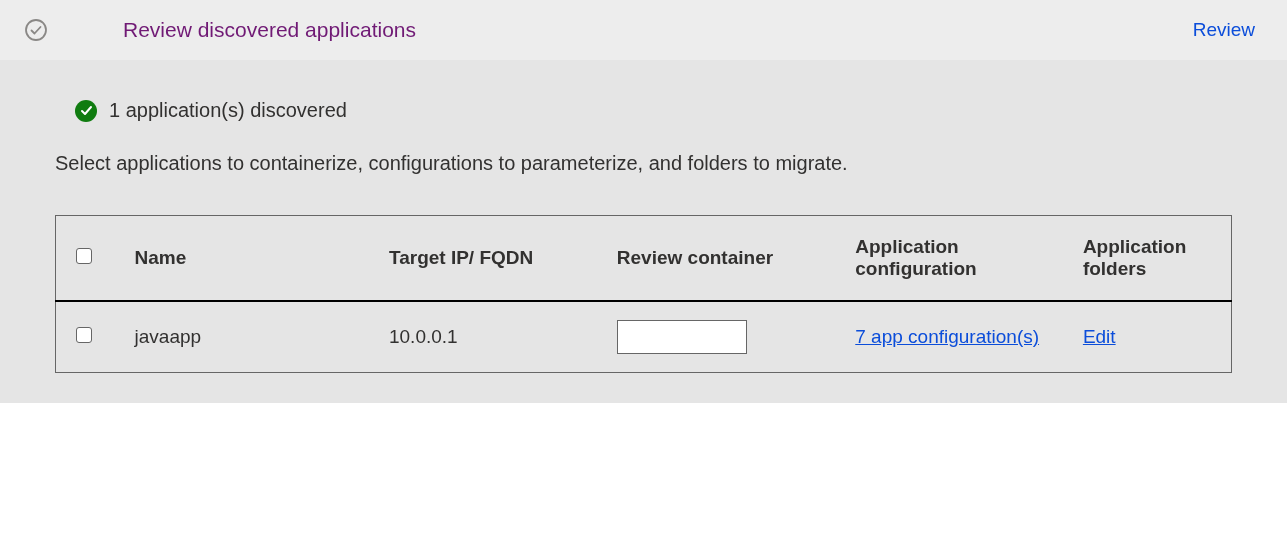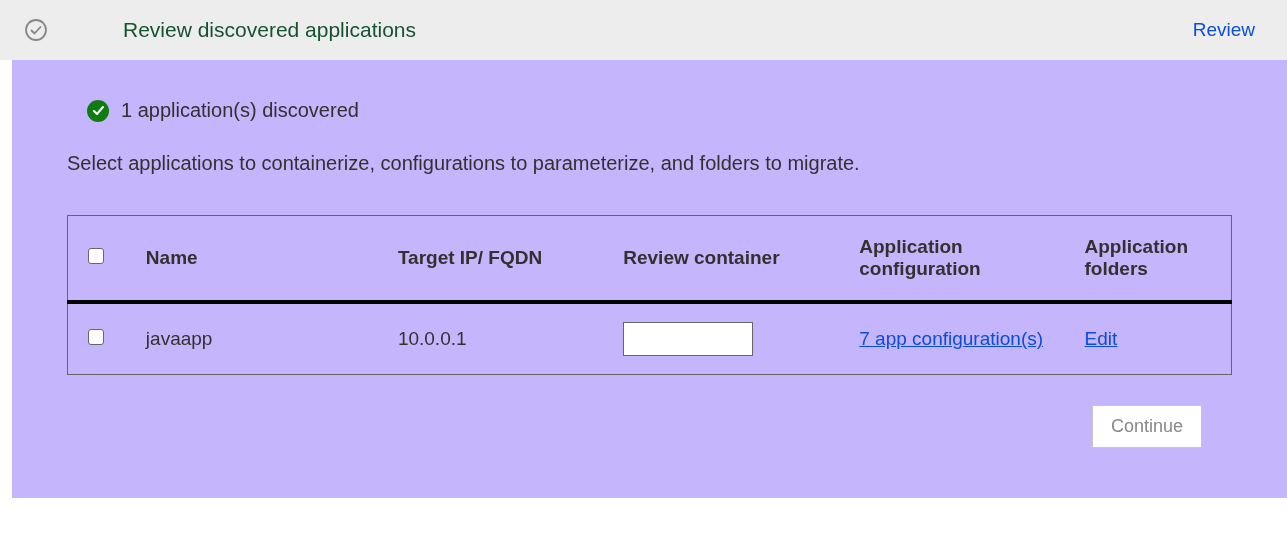--- a/index.html
+++ b/index.html
@@ -24,33 +24,32 @@
       width: 24px;
       height: 24px;
       display: flex;
       align-items: center;
       justify-content: center;
       margin-right: 75px;
     }
     .header-title {
       font-size: 21px;
       font-weight: 400;
-      color: #14532d;
+      color: #701a75;
     }
     .header-action {
       margin-left: auto;
       font-size: 19px;
       color: #0b4dda;
       cursor: pointer;
       text-align: center;
     }
     .content {
       padding: 39px 55px 30px 55px;
-      background: #c4b5fd;
-      margin-left: 12px;
+      background: #e5e5e5;
     }
     .status-row {
       display: flex;
       align-items: center;
       gap: 12px;
       margin-bottom: 30px;
       padding-left: 20px;
     }
     .success-icon {
       width: 22px;
@@ -70,21 +69,21 @@
       font-size: 20px;
       color: #323130;
       margin-bottom: 40px;
     }
     .app-table {
       border: 1px solid #666;
       width: 100%;
       border-collapse: collapse;
     }
     .app-table thead tr {
-      border-bottom: 4px solid #000000;
+      border-bottom: 2px solid #000000;
     }
     .app-table th {
       text-align: left;
       font-size: 19px;
       font-weight: 600;
       color: #323130;
       padding: 20px 14px;
       vertical-align: middle;
     }
     .app-table td {
@@ -187,17 +186,14 @@
         <td class="col-config">
           <span class="link">7 app configuration(s)</span>
         </td>
         <td class="col-folders">
           <span class="link">Edit</span>
         </td>
       </tr>
     </tbody>
   </table>
 
-  <div class="footer">
-    <button class="continue-btn">Continue</button>
-  </div>
 
 </div>
 
 </body></html>

